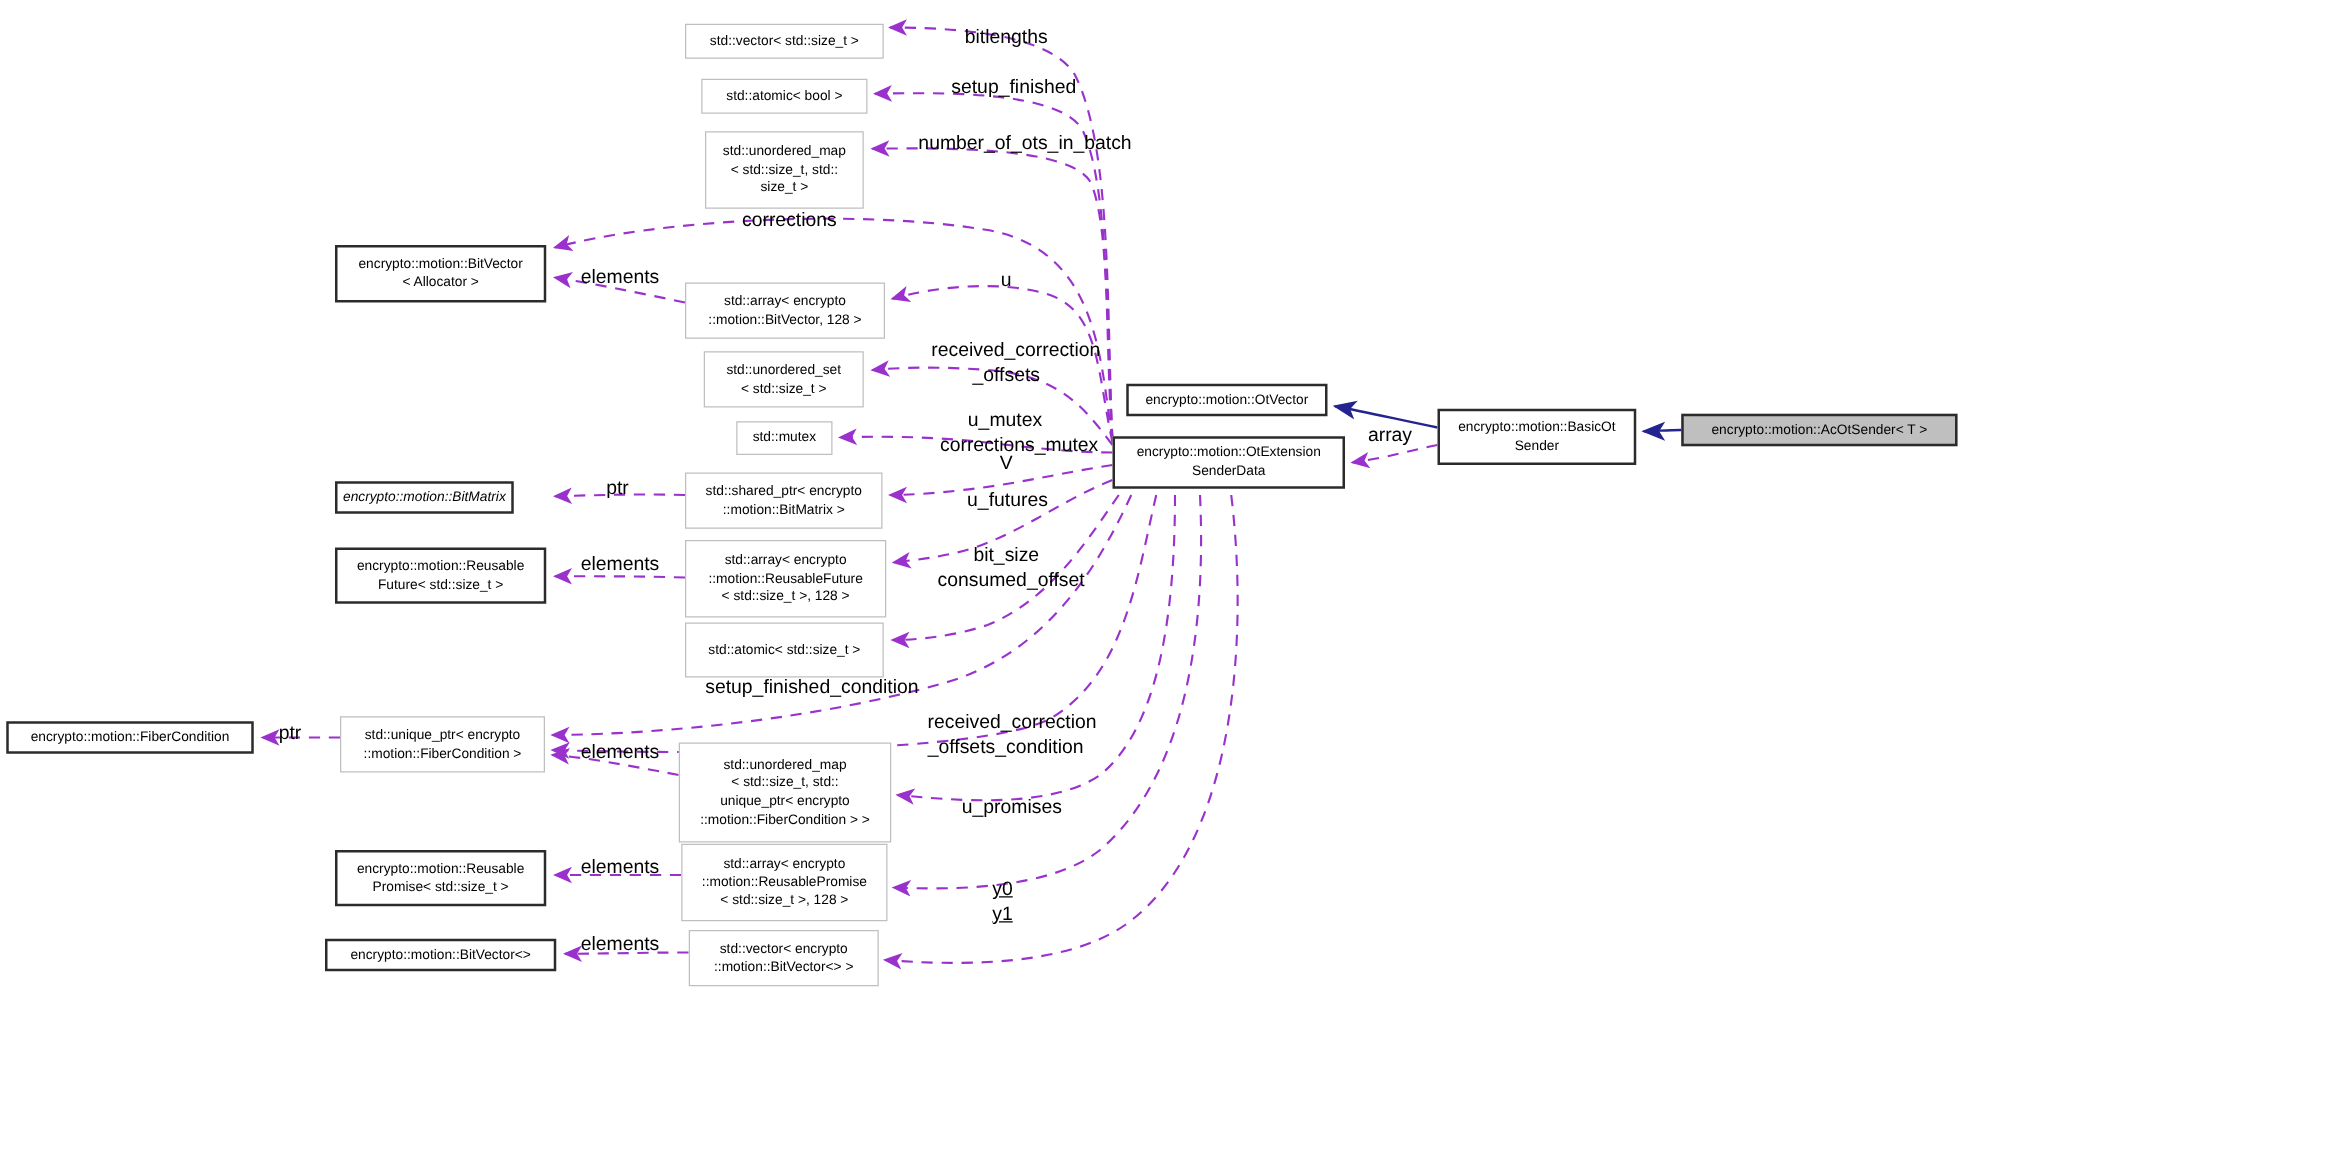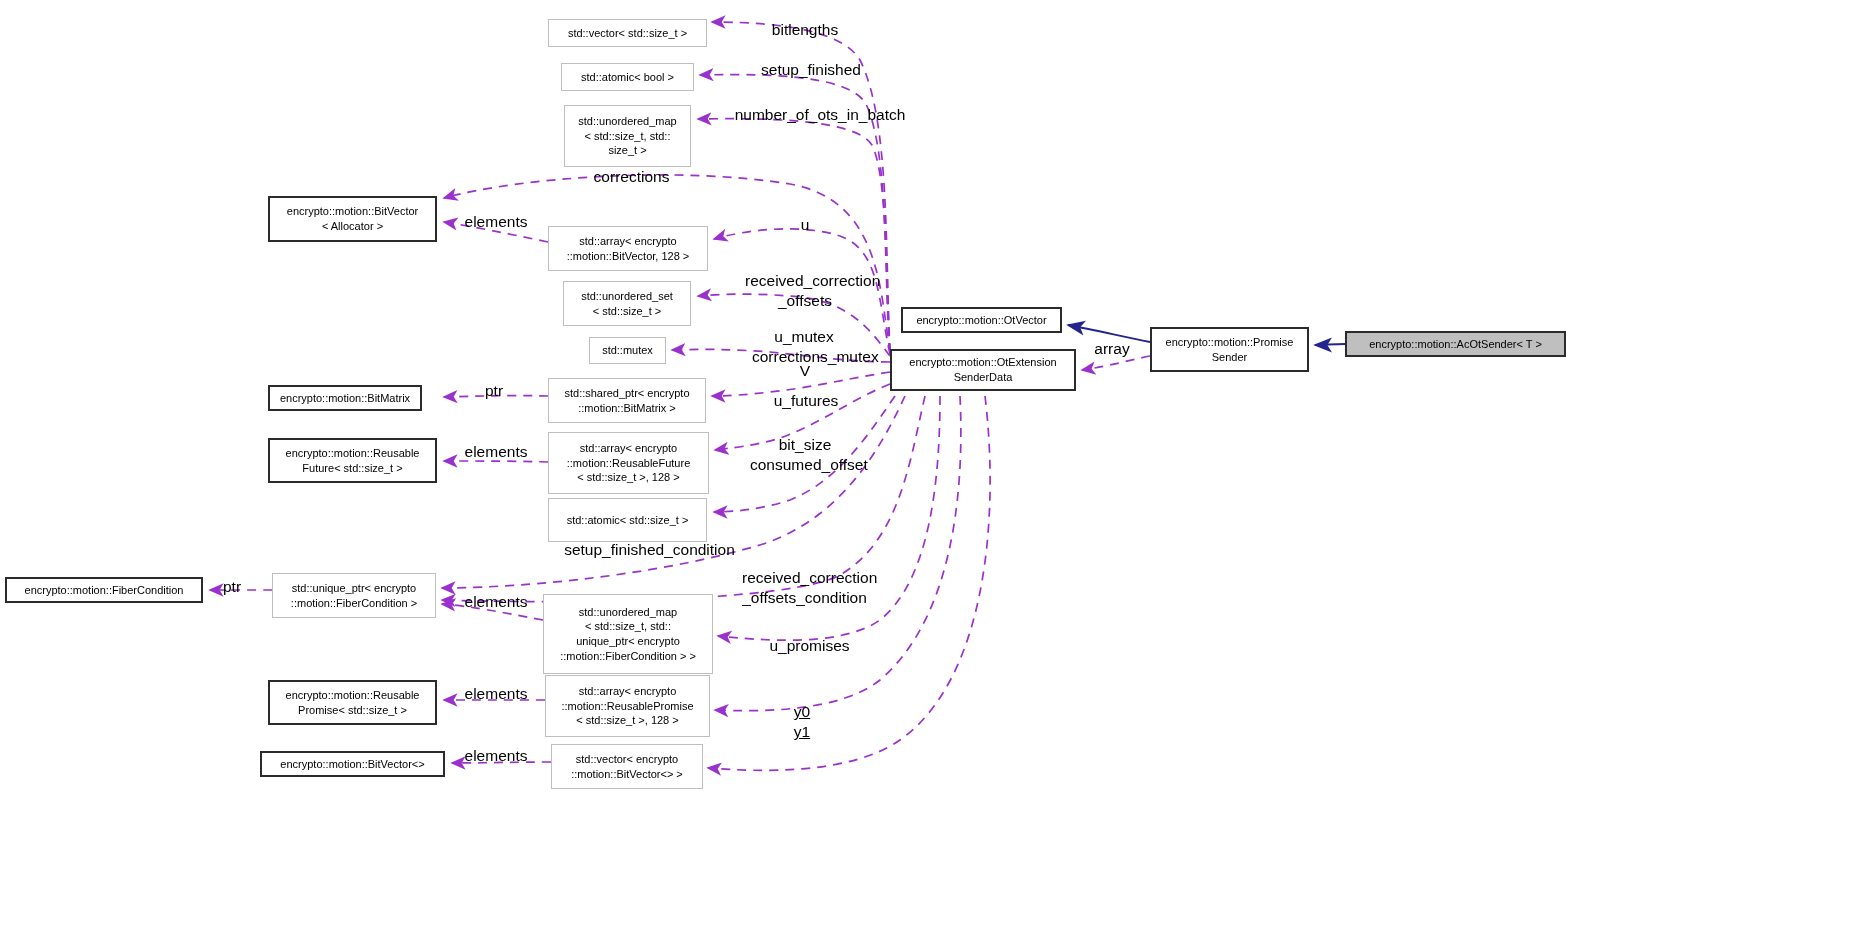--- a/index.html
+++ b/index.html
@@ -106,21 +106,21 @@
       <div class="node" style="left: 564px; top: 105px; width: 127px; height: 62px;">std::unordered_map
 &lt; std::size_t, std::
 size_t &gt;</div>
       <div class="node strong" style="left: 268px; top: 196px; width: 169px; height: 46px;">encrypto::motion::BitVector
 &lt; Allocator &gt;</div>
       <div class="node" style="left: 548px; top: 226px; width: 160px; height: 45px;">std::array&lt; encrypto
 ::motion::BitVector, 128 &gt;</div>
       <div class="node" style="left: 563px; top: 281px; width: 128px; height: 45px;">std::unordered_set
 &lt; std::size_t &gt;</div>
       <div class="node" style="left: 589px; top: 337px; width: 77px; height: 27px;">std::mutex</div>
-      <div class="node strong" style="left: 268px; top: 385px; width: 154px; height: 26px;">encrypto::motion::BitMatrix</div>
+      <div class="node strong" style="left: 268px; top: 385px; width: 143px; height: 26px; font-style: italic;">encrypto::motion::BitMatrix</div>
       <div class="node" style="left: 548px; top: 378px; width: 158px; height: 45px;">std::shared_ptr&lt; encrypto
 ::motion::BitMatrix &gt;</div>
       <div class="node strong" style="left: 268px; top: 438px; width: 169px; height: 45px;">encrypto::motion::Reusable
 Future&lt; std::size_t &gt;</div>
       <div class="node" style="left: 548px; top: 432px; width: 161px; height: 62px;">std::array&lt; encrypto
 ::motion::ReusableFuture
 &lt; std::size_t &gt;, 128 &gt;</div>
       <div class="node" style="left: 548px; top: 498px; width: 159px; height: 44px;">std::atomic&lt; std::size_t &gt;</div>
       <div class="node strong" style="left: 5px; top: 577px; width: 198px; height: 26px;">encrypto::motion::FiberCondition</div>
       <div class="node" style="left: 272px; top: 573px; width: 164px; height: 45px;">std::unique_ptr&lt; encrypto
@@ -133,21 +133,21 @@
 Promise&lt; std::size_t &gt;</div>
       <div class="node" style="left: 545px; top: 675px; width: 165px; height: 62px;">std::array&lt; encrypto
 ::motion::ReusablePromise
 &lt; std::size_t &gt;, 128 &gt;</div>
       <div class="node strong" style="left: 260px; top: 751px; width: 185px; height: 26px;">encrypto::motion::BitVector&lt;&gt;</div>
       <div class="node" style="left: 551px; top: 744px; width: 152px; height: 45px;">std::vector&lt; encrypto
 ::motion::BitVector&lt;&gt; &gt;</div>
       <div class="node strong" style="left: 901px; top: 307px; width: 161px; height: 26px; text-align: right;">encrypto::motion::OtVector</div>
       <div class="node strong" style="left: 890px; top: 349px; width: 186px; height: 42px;">encrypto::motion::OtExtension
 SenderData</div>
-      <div class="node strong" style="left: 1150px; top: 327px; width: 159px; height: 45px;">encrypto::motion::Promise
+      <div class="node strong" style="left: 1150px; top: 327px; width: 159px; height: 45px;">encrypto::motion::BasicOt
 Sender</div>
       <div class="node current" style="left: 1345px; top: 331px; width: 221px; height: 26px;">encrypto::motion::AcOtSender&lt; T &gt;</div>
     </div>
   <div id="label-layer">
       <div class="edge-label" style="left: 762px; top: 0px; width: 86px; text-align: center; margin-top: 20px;">bitlengths</div>
       <div class="edge-label" style="left: 755px; top: 60px; width: 112px; text-align: center;">setup_finished</div>
       <div class="edge-label" style="left: 734px; top: 105px; width: 172px; text-align: center;">number_of_ots_in_batch</div>
       <div class="edge-label" style="left: 588px; top: 167px; width: 87px; text-align: center;">corrections</div>
       <div class="edge-label" style="left: 460px; top: 212px; width: 72px; text-align: center;">elements</div>
       <div class="edge-label" style="left: 796px; top: 215px; width: 18px; text-align: center;">u</div>

